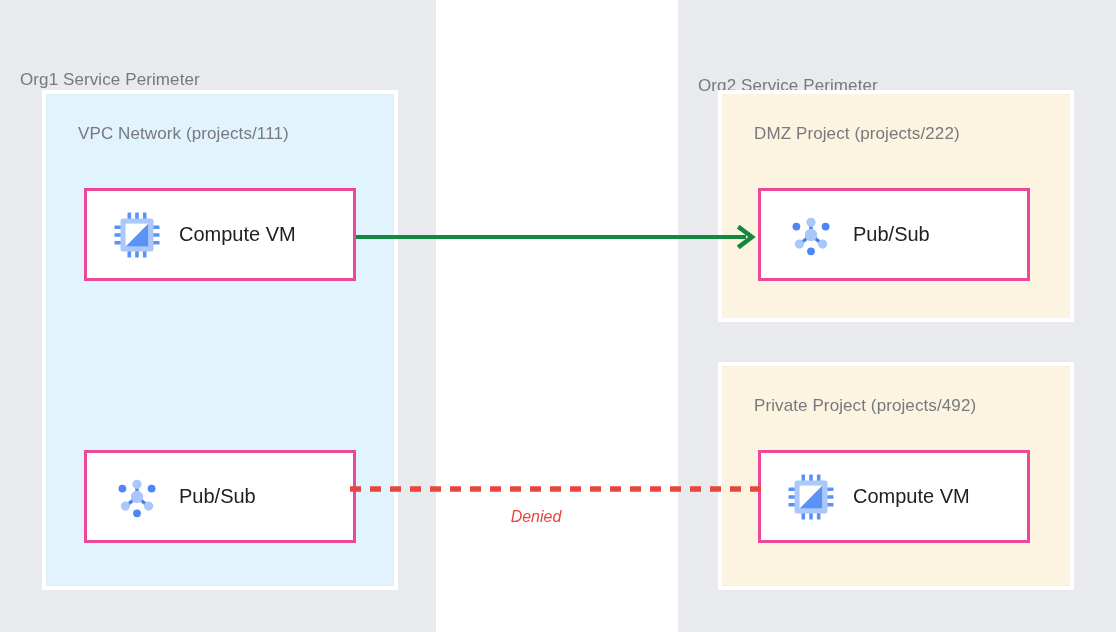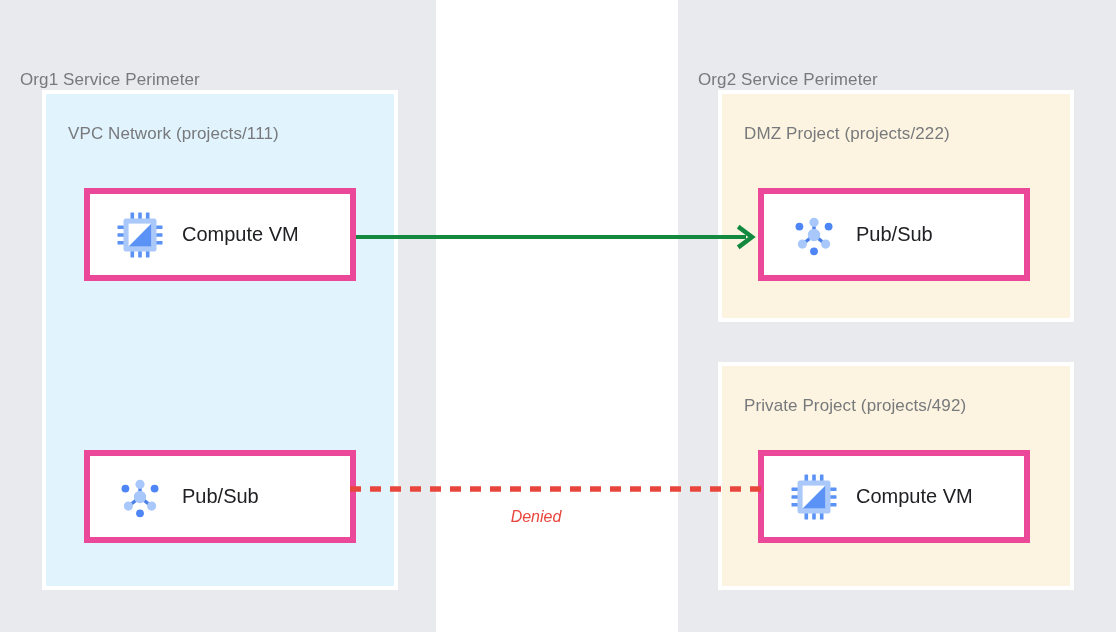--- a/index.html
+++ b/index.html
@@ -28,51 +28,51 @@
 
   .perimeter-title {
     position: absolute;
     font-size: 17px;
     color: #77797c;
     letter-spacing: 0.1px;
     white-space: nowrap;
     margin-top: 40px;
   }
   #perimeter-org1 .perimeter-title { left: 20px; top: 30px; }
-  #perimeter-org2 .perimeter-title { left: 20px; top: 30px; }
+  #perimeter-org2 .perimeter-title { left: 20px; top: 36px; }
 
   
   .project-box {
     position: absolute;
     border: 4px solid #ffffff;
     box-sizing: border-box;
   }
   .project-box.blue   { background: #e1f3fc; }
   .project-box.yellow { background: #fcf4e0; }
 
   #box-vpc      { left: 42px;  top: 90px;  width: 356px; height: 500px; }
   #box-dmz      { left: 718px; top: 90px;  width: 356px; height: 232px; }
   #box-private  { left: 718px; top: 362px; width: 356px; height: 228px; }
 
   .project-title {
     position: absolute;
-    left: 22px;
+    left: 32px;
     top: 30px;
     font-size: 17px;
     color: #77797c;
     letter-spacing: 0.1px;
     white-space: nowrap;
     text-align: right;
   }
 
   
   .card {
     position: absolute;
     background: #ffffff;
-    border: 6px solid #ec4899;
+    border: 3px solid #ec4899;
     box-sizing: border-box;
     display: flex;
     align-items: center;
     padding-left: 26px;
   }
   #card-vm-1      { left: 84px;  top: 188px; width: 272px; height: 93px; }
   #card-pubsub-1  { left: 84px;  top: 450px; width: 272px; height: 93px; }
   #card-pubsub-2  { left: 758px; top: 188px; width: 272px; height: 93px; }
   #card-vm-2      { left: 758px; top: 450px; width: 272px; height: 93px; }
 

